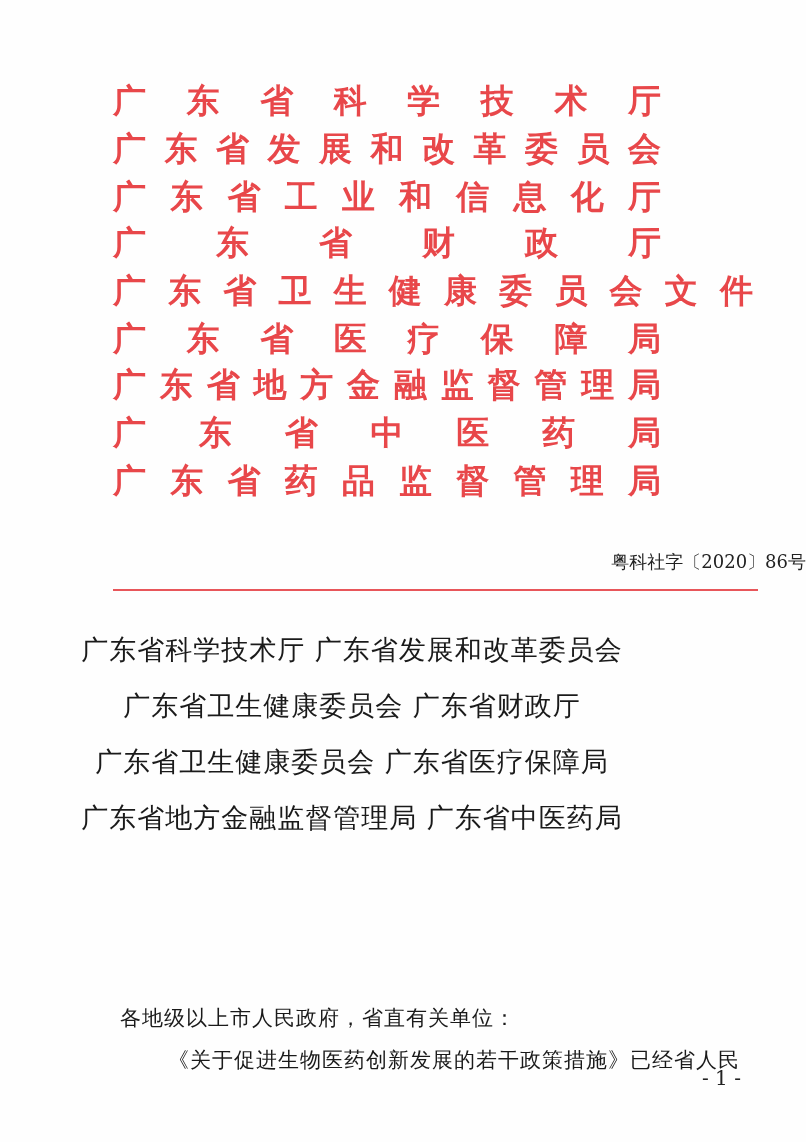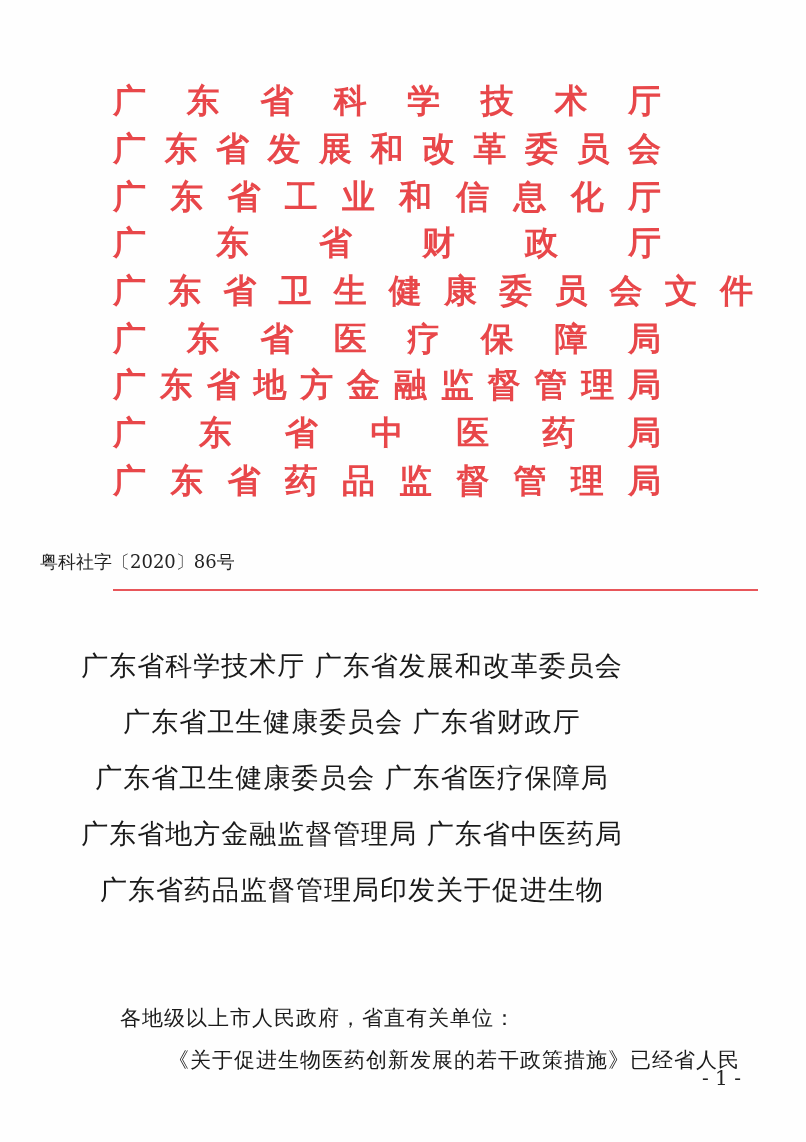--- a/index.html
+++ b/index.html
@@ -31,21 +31,21 @@
       font-size: 33px;
       font-weight: bold;
       font-family: "DejaVu Serif", "Liberation Serif", serif;
       line-height: 1;
     }
     .issuer-line span { display: inline-block; }
     .doc-number {
       position: absolute;
       left: 0; width: 806px;
       top: 550px;
-      text-align: left;
+      text-align: right;
       font-size: 18px;
       color: #222;
       font-family: "DejaVu Serif", "Liberation Serif", serif;
       padding-left: 40px;
       box-sizing: border-box;
     }
     .red-rule {
       position: absolute;
       left: 113px;
       top: 589px;
@@ -56,21 +56,20 @@
     .title-line {
       position: absolute;
       left: 0; width: 674px;
       text-align: center;
       font-size: 27px;
       color: #1a1a1a;
       font-family: "DejaVu Sans", "Liberation Sans", sans-serif;
       letter-spacing: 1px;
       padding-left: 30px;
       box-sizing: border-box;
-      margin-top: 16px;
     }
     .body-line {
       position: absolute;
       font-size: 21px;
       color: #1a1a1a;
       font-family: "DejaVu Serif", "Liberation Serif", serif;
       letter-spacing: 1px;
       margin-top: 16px;
     }
     .page-num {
@@ -193,19 +192,18 @@
     </div>
 
   <div class="doc-number">粤科社字〔2020〕86号</div>
 
   <div class="red-rule"></div>
 
   <div class="title-line" style="top:632px">广东省科学技术厅 广东省发展和改革委员会</div>
   <div class="title-line" style="top:688px">广东省卫生健康委员会 广东省财政厅</div>
   <div class="title-line" style="top:800px">广东省地方金融监督管理局 广东省中医药局</div>
   <div class="title-line" style="top:744px">广东省卫生健康委员会 广东省医疗保障局</div>
-  <div class="title-line" style="top:856px">广东省药品监督管理局印发关于促进生物</div>
 
   <div class="body-line" style="left:120px; top:988px">各地级以上市人民政府，省直有关单位：</div>
   <div class="body-line" style="left:168px; top:1030px">《关于促进生物医药创新发展的若干政策措施》已经省人民</div>
 
   <div class="page-num">- 1 -</div>
 </div>
 
 </body></html>

